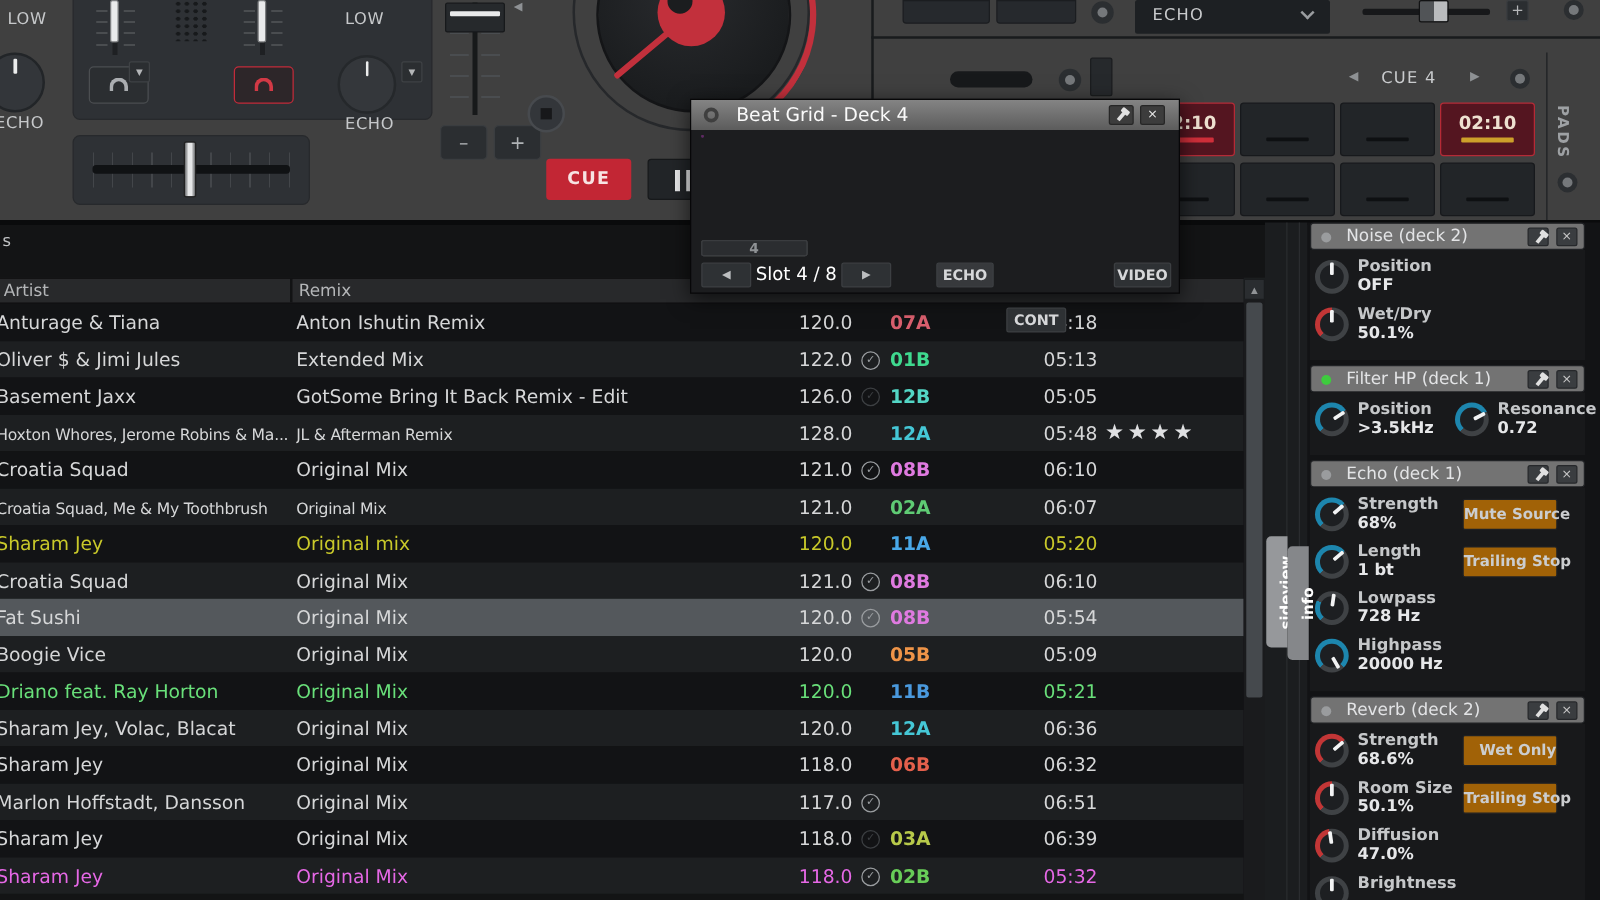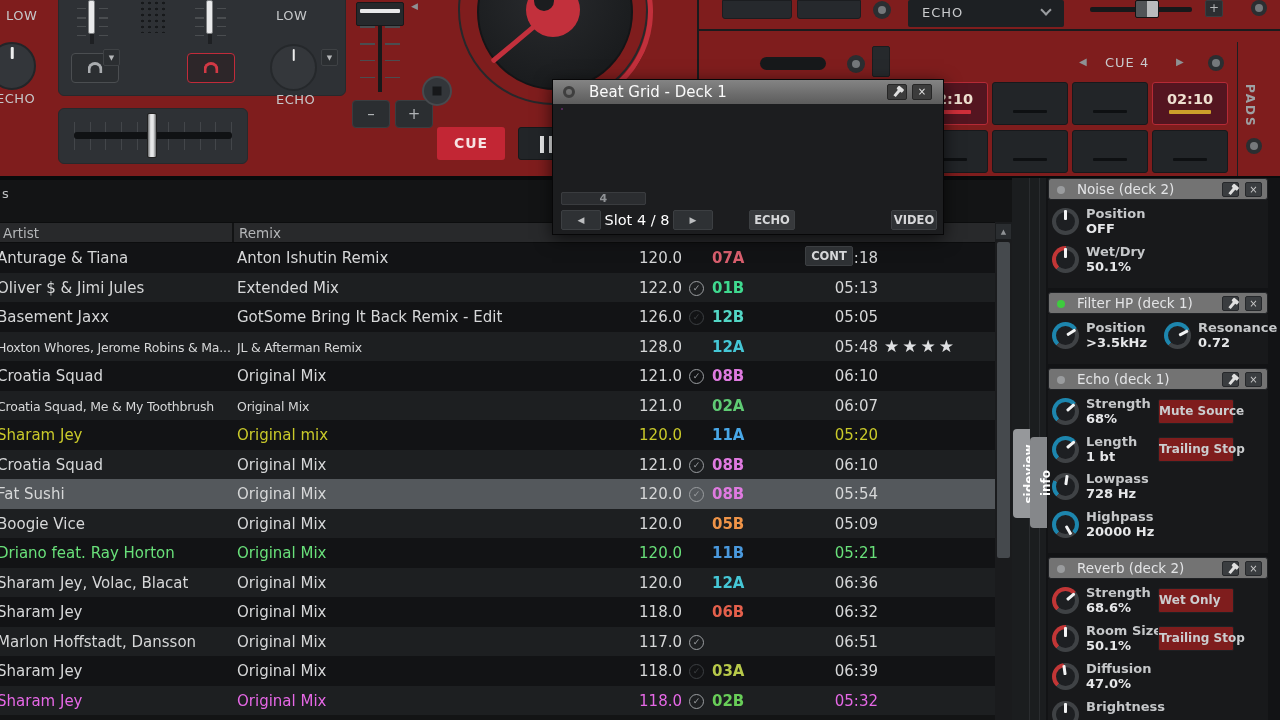--- a/index.html
+++ b/index.html
@@ -1,21 +1,21 @@
 <!DOCTYPE html>
 <html><head>
 <meta charset="utf-8">
 <style>
   html,body{margin:0;padding:0;background:#000;}
   #app{position:relative;width:1280px;height:720px;overflow:hidden;background:#131416;
        font-family:"DejaVu Sans","Liberation Sans",sans-serif;-webkit-font-smoothing:antialiased;}
   #app *{position:absolute;box-sizing:border-box;}
 
   
-  #deck{left:0;top:0;width:1280px;height:178px;background:#7f1d1d;}
+  #deck{left:0;top:0;width:1280px;height:178px;background:#404040;}
   #mixer-panel{left:58px;top:-8px;width:288px;height:104px;background:#2e3135;border:1px solid #27292c;border-radius:6px;}
   #fadL-track{left:90px;top:0;width:4px;height:44px;background:#1e2023;}
   #fadL-handle{left:88px;top:0;width:7px;height:34px;background:#e9eaeb;border:1px solid #7c7e80;border-radius:2px;}
   #fadR-track{left:208px;top:0;width:4px;height:44px;background:#1e2023;}
   #fadR-handle{left:206px;top:0;width:7px;height:34px;background:#e9eaeb;border:1px solid #7c7e80;border-radius:2px;}
   .vticks{width:9px;height:30px;background:repeating-linear-gradient(to bottom,#4a4d50 0 1.5px,transparent 1.5px 9px);}
   #mix-dots{left:139px;top:0;width:27px;height:33px;background-image:radial-gradient(#17191b 1.6px,transparent 1.8px);background-size:7px 6px;}
   .hp-btn{top:53px;width:48px;height:30px;border-radius:4px;background:#2b2e31;border:1px solid #4b4e51;}
   #hpL{left:71px;} #hpR{left:187px;border-color:#c22b3a;background:#2d2629;}
   .hp-arc{left:50%;top:8px;transform:translateX(-50%);width:15px;height:11px;border:3px solid #aaadb0;border-bottom:none;border-radius:8px 8px 0 0;}
@@ -149,21 +149,21 @@
   .fx-dot{left:8px;top:7px;width:8px;height:8px;border-radius:50%;}
   .fx-title{left:28px;top:2px;font-size:13.5px;color:#e3e4e6;}
   .fx-btn{top:3px;width:17px;height:15px;background:#3a3d40;border:1px solid #26282b;border-radius:2px;color:#c8c8c8;font-size:10px;text-align:center;line-height:13px;}
   .fx-btn.pinb{left:173px;} .fx-btn.clsb{left:196px;}
   .fx-body{left:1048px;width:220px;background:#18191b;}
   .knob{width:27px;height:27px;border-radius:50%;background:conic-gradient(from 225deg,var(--c,#3f4245) 0 var(--f,0%),#3f4245 var(--f,0%) 100%);}
   .knob::before{content:'';position:absolute;inset:4px;border-radius:50%;background:#1d1f22;}
   .knob::after{content:'';position:absolute;left:calc(50% - 1.25px);top:1.5px;width:2.5px;height:10px;border-radius:1px;background:#f2f3f4;transform-origin:1.25px 12px;transform:rotate(var(--rot,0deg));}
   .knob-label{font-size:13px;font-weight:bold;color:#c5c7c9;white-space:nowrap;}
   .knob-value{font-size:13px;font-weight:bold;color:#e6e7e9;white-space:nowrap;}
-  .fx-button{left:110px;width:76px;height:25px;background:#7f1d1d;border:1px solid #1f2124;border-radius:2px;color:#cbcdcf;font-size:12px;font-weight:bold;text-align:left;line-height:23px;white-space:nowrap;}
+  .fx-button{left:122px;width:76px;height:25px;background:#a16207;border:1px solid #1f2124;border-radius:2px;color:#cbcdcf;font-size:12px;font-weight:bold;text-align:right;line-height:23px;white-space:nowrap;}
 </style>
 </head>
 <body>
 
 <div id="app">
 
   <div id="deck">
     <div id="mixer-panel"></div>
     <div class="vticks" style="left:77px;top:8px"></div>
     <div class="vticks" style="left:99px;top:8px"></div>
@@ -489,21 +489,21 @@
         <div class="knob-label" style="left: 38px; top: 120px;">Brightness</div>
         <div class="knob-value" style="left: 38px; top: 135px;"></div>
         <div class="fx-button" style="top: 9px;">Wet Only</div>
         <div class="fx-button" style="top: 47px;">Trailing Stop</div>
       </div>
     </div>
 
   <div id="beatgrid">
     <div id="bg-titlebar">
       <div id="bg-dot"></div>
-      <div id="bg-title">Beat Grid - Deck 1</div>
+      <div id="bg-title">Beat Grid - Deck 4</div>
       <div id="bg-pin" class="winbtn">
           <span class="pin-glyph"></span>
         </div>
       <div id="bg-close" class="winbtn">×</div>
     </div>
     <div id="bg-groups">
         <div class="bg-group">
           <div class="bg-cell on"></div>
           <div class="bg-cell"></div>
           <div class="bg-cell on"></div>

